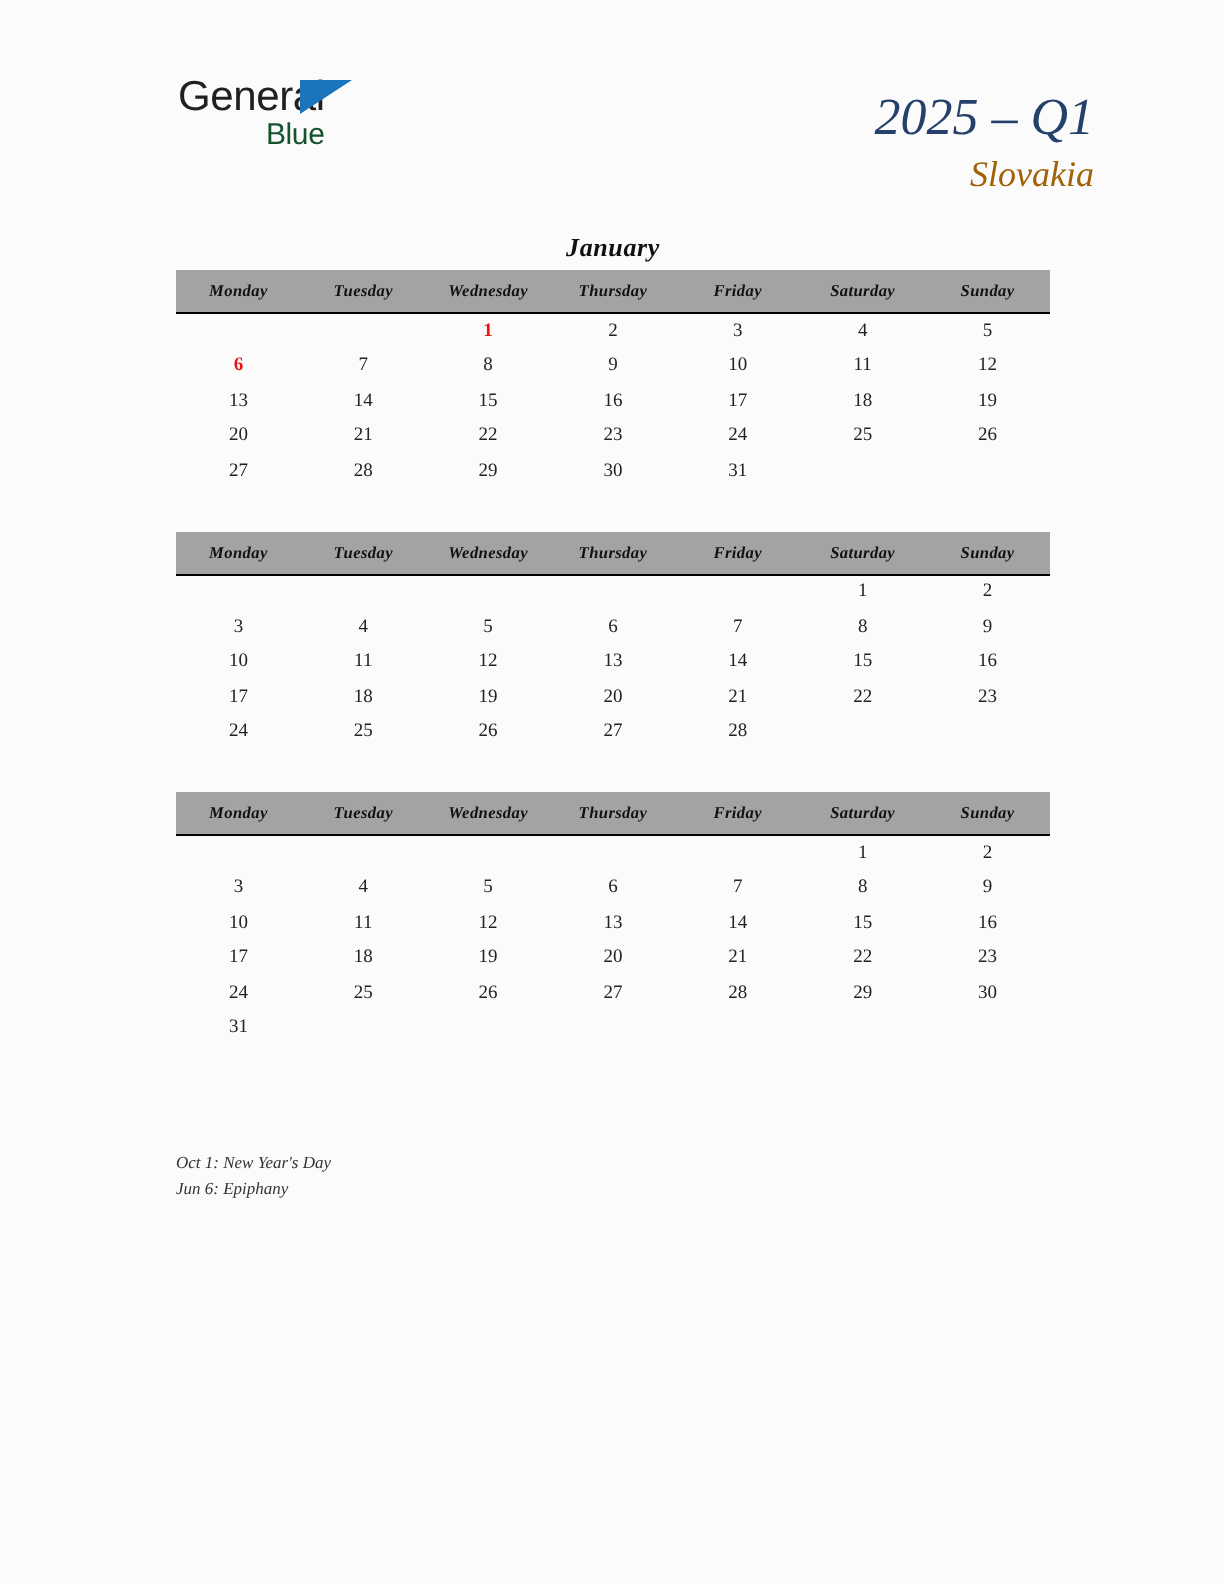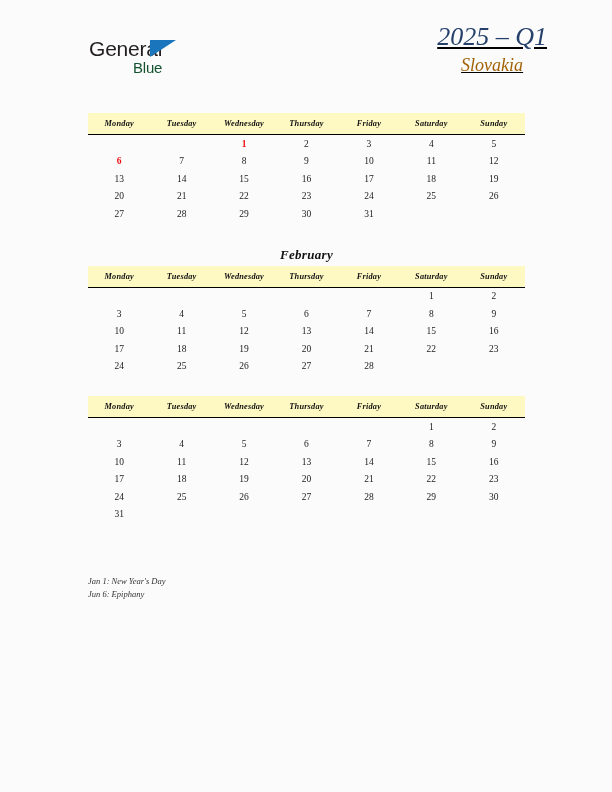--- a/index.html
+++ b/index.html
@@ -58,23 +58,22 @@
     font-family: "Liberation Sans", sans-serif;
     font-size: 15px;
     color: #14532d;
     letter-spacing: -0.2px;
     line-height: 21px;
   }
 
   .title-block {
     position: absolute;
     right: 88px;
-    top: 22px;
-    text-align: center;
-    text-decoration: underline;
+    top: 44px;
+    text-align: right;
   }
   .title-main {
     font-family: "Liberation Serif", serif;
     font-style: italic;
     font-size: 26px;
     color: #25406b;
     line-height: 30px;
     white-space: nowrap;
   }
   .title-sub {
@@ -107,21 +106,21 @@
     color: #111111;
     line-height: 22px;
     letter-spacing: 0.3px;
   }
   table.cal {
     border-collapse: collapse;
     width: 437px;
     table-layout: fixed;
   }
   table.cal thead th {
-    background: #fef9c3;
+    background: #a3a3a3;
     font-family: "Liberation Serif", serif;
     font-style: italic;
     font-weight: bold;
     font-size: 8.3px;
     color: #111111;
     text-align: center;
     height: 19px;
     vertical-align: middle;
     letter-spacing: 0.2px;
     border: none;
@@ -174,20 +173,21 @@
 
   <div class="title-block">
     <div class="title-main">2025 – Q1</div>
     <div class="title-sub">Slovakia</div>
   </div>
 
 </div>
 
 <div class="months" id="months-container">
     <div class="month-block">
+      <div class="month-name">January</div>
       <table class="cal">
         <thead>
           <tr>
             <th>Monday</th>
             <th>Tuesday</th>
             <th>Wednesday</th>
             <th>Thursday</th>
             <th>Friday</th>
             <th>Saturday</th>
             <th>Sunday</th>
@@ -236,21 +236,20 @@
             <td class="">29</td>
             <td class="">30</td>
             <td class="">31</td>
             <td class="empty"></td>
             <td class="empty"></td>
           </tr>
         </tbody>
       </table>
     </div>
     <div class="month-block">
-      <div class="month-name">February</div>
       <table class="cal">
         <thead>
           <tr>
             <th>Monday</th>
             <th>Tuesday</th>
             <th>Wednesday</th>
             <th>Thursday</th>
             <th>Friday</th>
             <th>Saturday</th>
             <th>Sunday</th>
@@ -372,15 +371,15 @@
             <td class="empty"></td>
             <td class="empty"></td>
             <td class="empty"></td>
           </tr>
         </tbody>
       </table>
     </div>
   </div>
 
 <div class="footnotes" id="footnotes-container">
-    <div class="footnote">Jan 1: New Year's Day</div>
+    <div class="footnote">Oct 1: New Year's Day</div>
     <div class="footnote">Jun 6: Epiphany</div>
   </div>
 
 </body></html>

